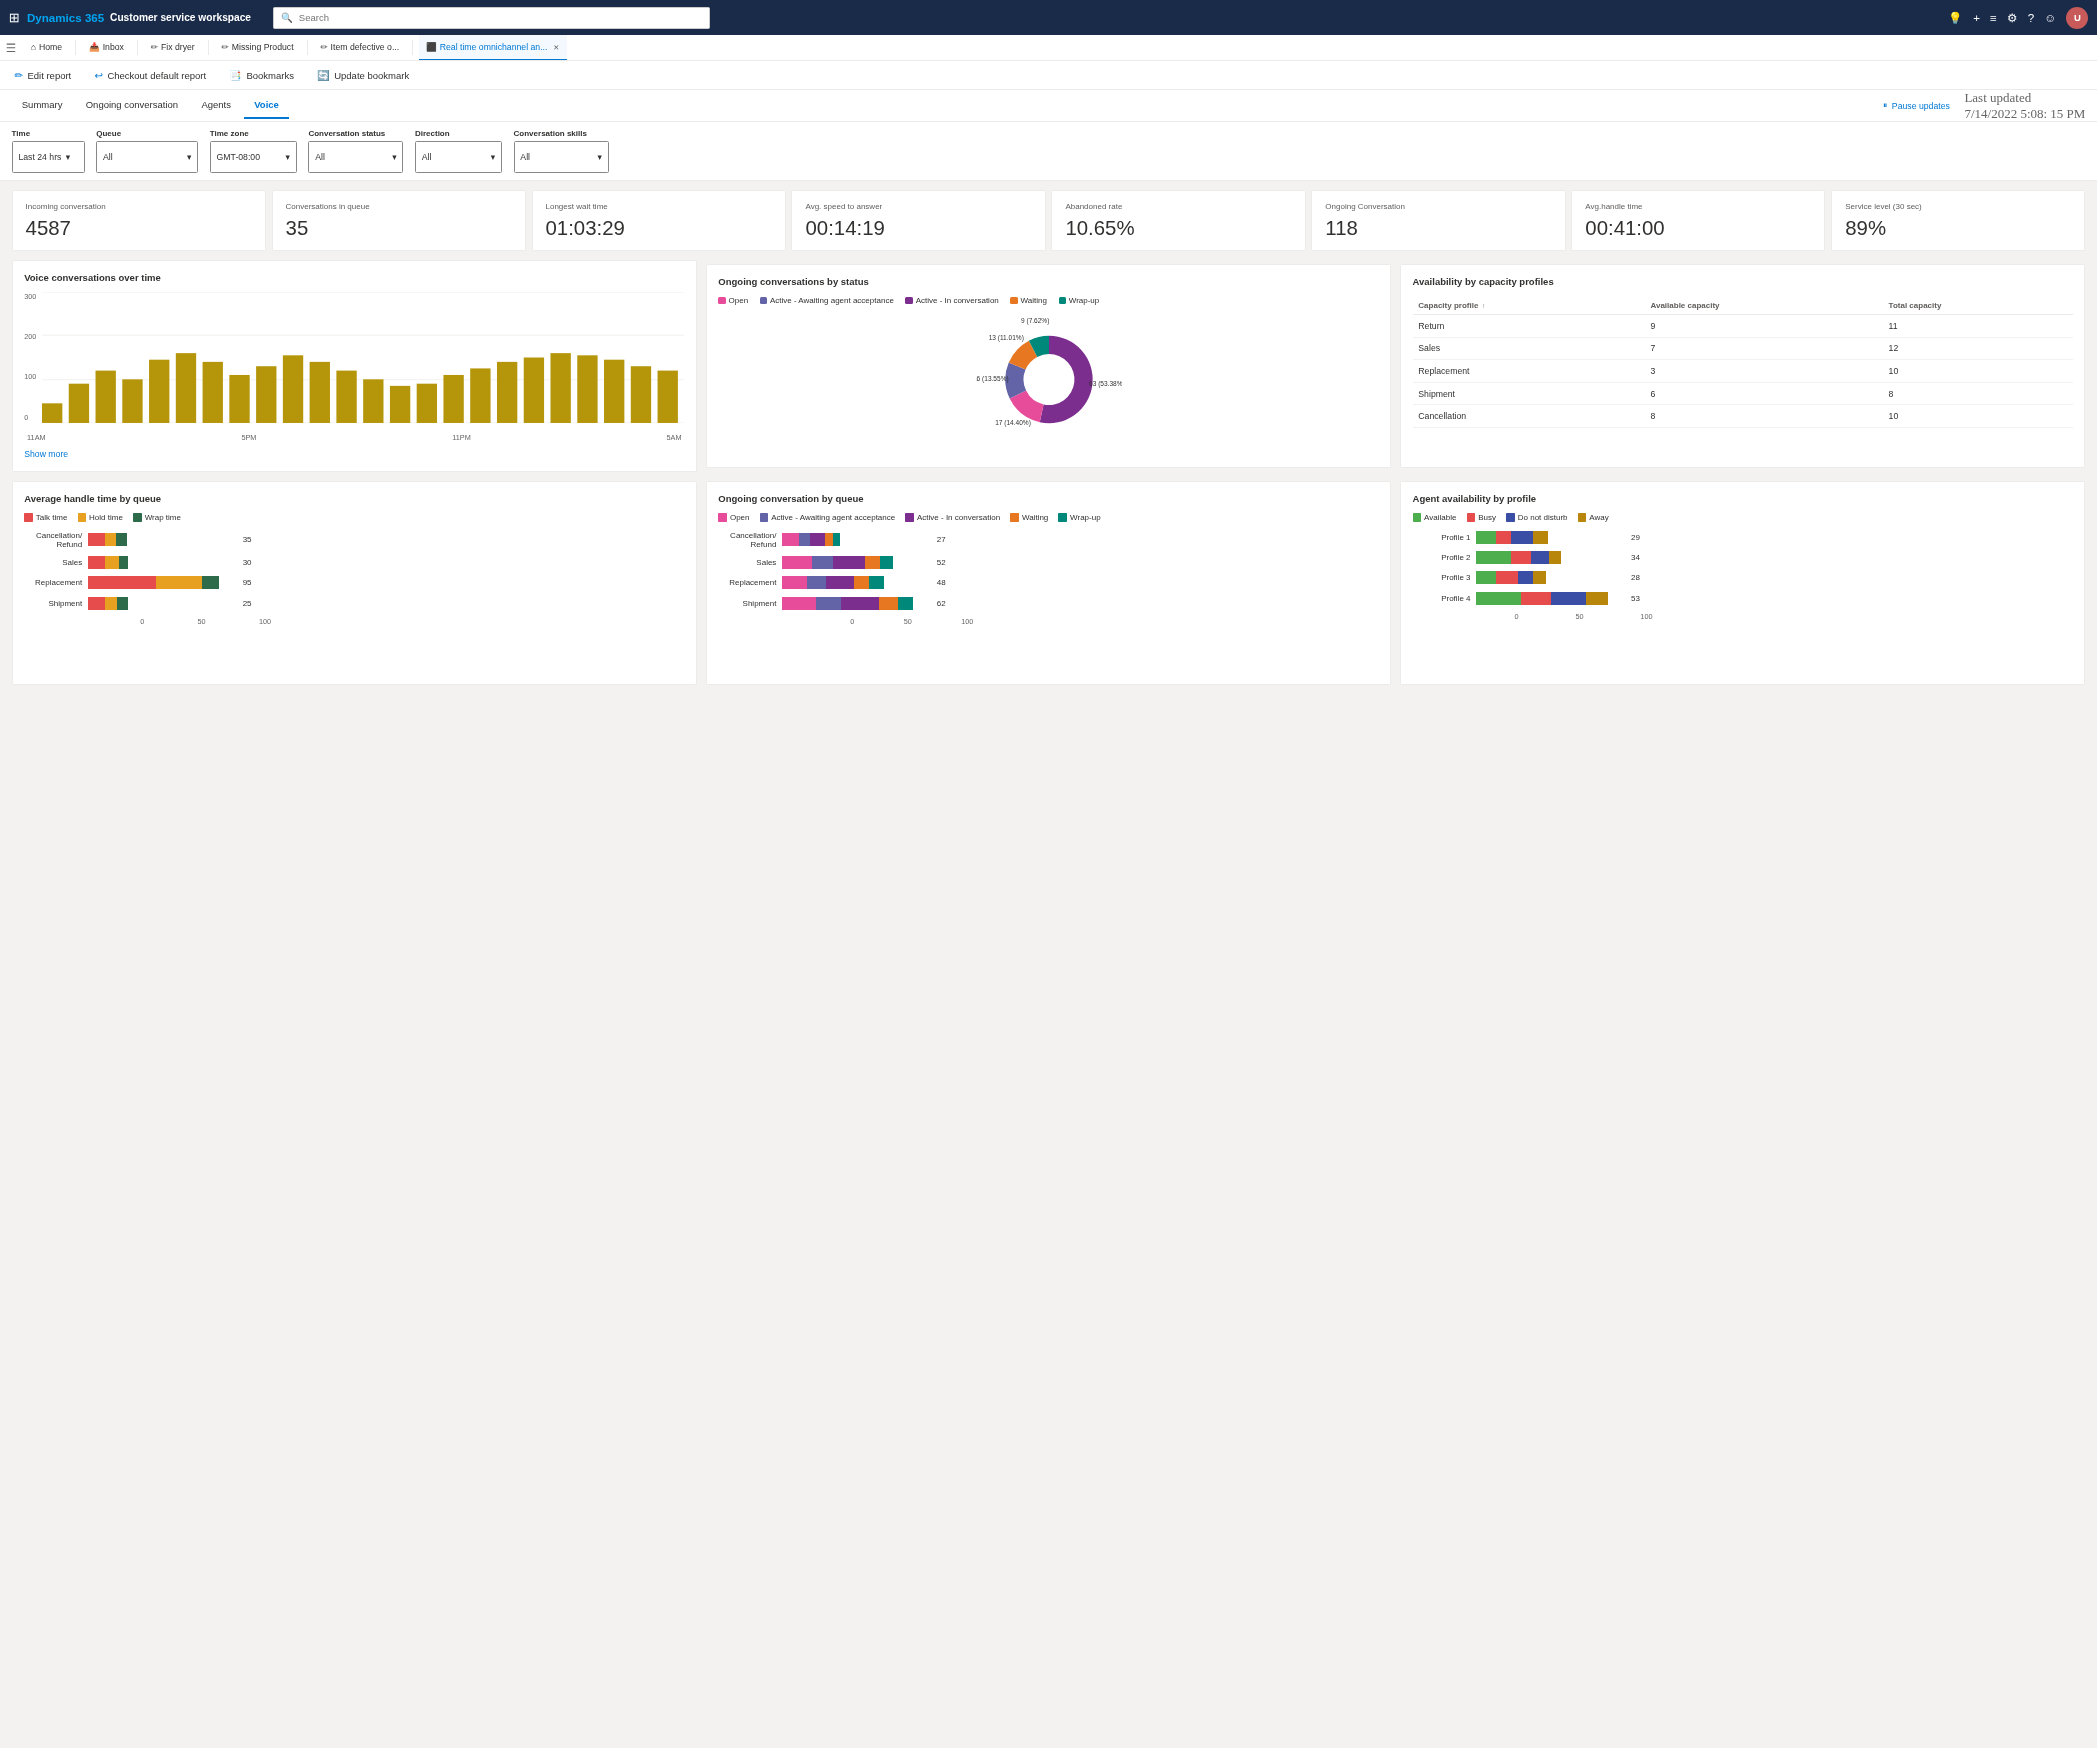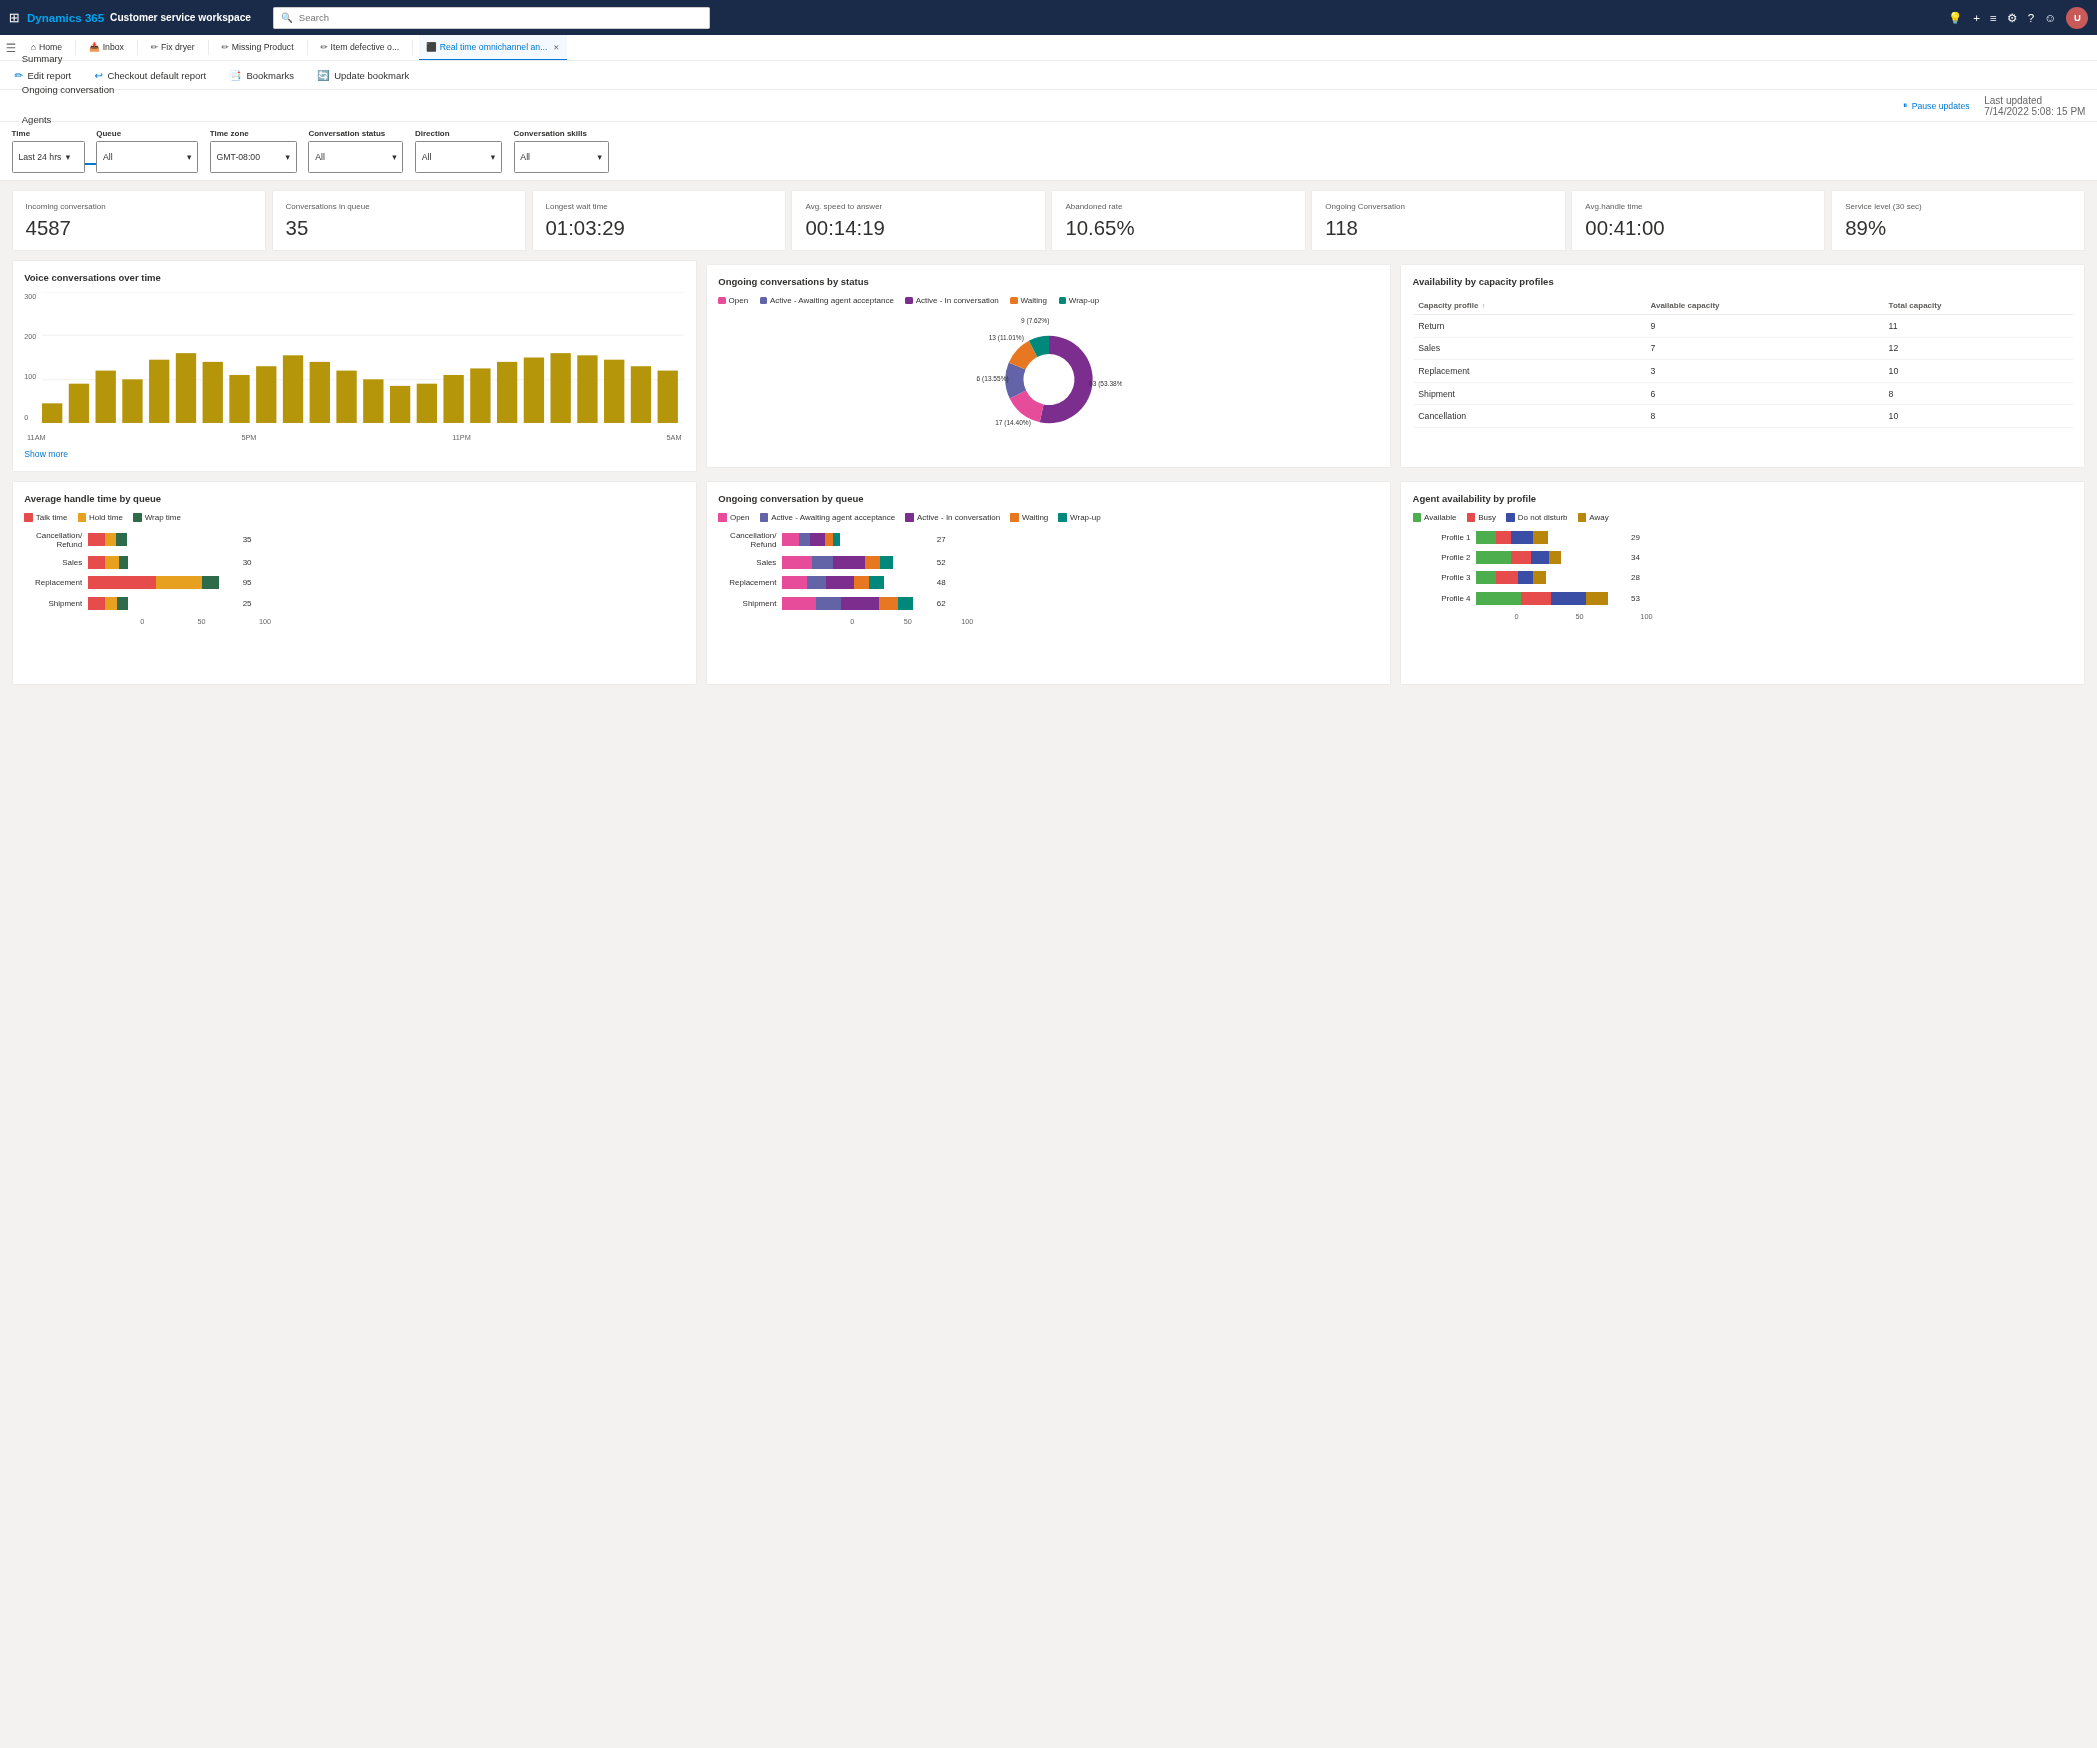--- a/index.html
+++ b/index.html
@@ -53,29 +53,29 @@
       border-radius: 1.5px;
     }
     .toolbar-btn .icon { font-size: 10.2px; color: #0078d4; }
 
     
     .main-tabs {
       background: #fff; display: flex; align-items: center; padding: 0 11.6px;
       border-bottom: 0.7px solid #edebe9; height: 32px;
       justify-content: space-between;
     }
-    .main-tabs-left { display: flex; gap: 2.9px; flex-direction: column; }
+    .main-tabs-left { display: flex; gap: 2.9px; }
     .main-tab {
       padding: 7.3px 10.2px; font-size: 9.5px; cursor: pointer; color: #323130;
       border-bottom: 2.2px solid transparent;
     }
     .main-tab.active { color: #0078d4; border-bottom-color: #0078d4; font-weight: 600; }
     .main-tabs-right { display: flex; align-items: center; gap: 14.6px; color: #666; font-size: 8.7px; }
     .pause-btn { display: flex; align-items: center; gap: 4.4px; cursor: pointer; color: #0078d4; }
-    .last-updated { color: #666; font-size: 10px; }
+    .last-updated { color: #666; font-size: 13px; font-family: Liberation Serif, serif; }
 
     
     .filters {
       background: #fff; padding: 7.3px 11.6px; border-bottom: 0.7px solid #edebe9;
       display: flex; gap: 11.6px; align-items: flex-end; flex-wrap: wrap;
     }
     .filter-group { display: flex; flex-direction: column; gap: 2.9px; }
     .filter-label { font-size: 8px; font-weight: 600; color: #323130; }
 
     

